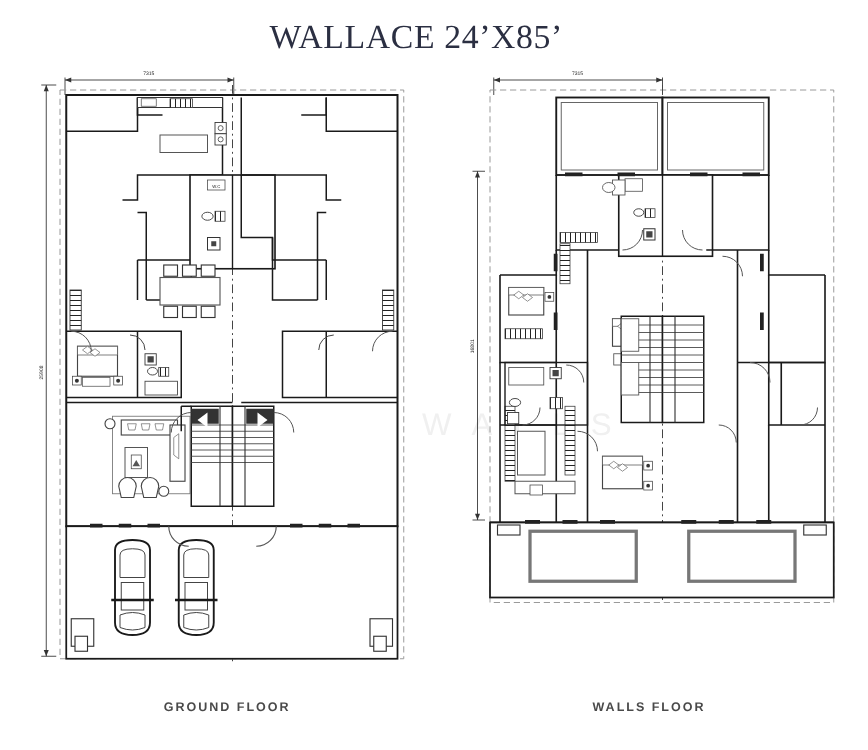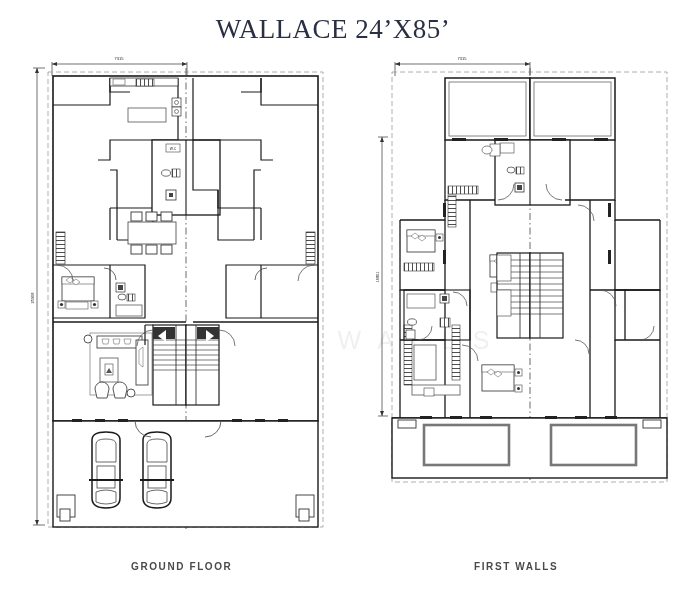--- a/index.html
+++ b/index.html
@@ -496,15 +496,15 @@
         <rect x="594" y="138" width="14" height="3"></rect>
         <rect x="608" y="203" width="3" height="14"></rect>
         <rect x="443" y="203" width="3" height="14"></rect>
         <rect x="443" y="250" width="3" height="14"></rect>
         <rect x="608" y="250" width="3" height="14"></rect>
       </g>
     </g>
   </svg>
 
   <div class="floor-caption" id="caption-ground">GROUND FLOOR</div>
-  <div class="floor-caption" id="caption-first">FIRST WALLS</div>
+  <div class="floor-caption" id="caption-first">WALLS FLOOR</div>
 
 </div>
 
 </body></html>

